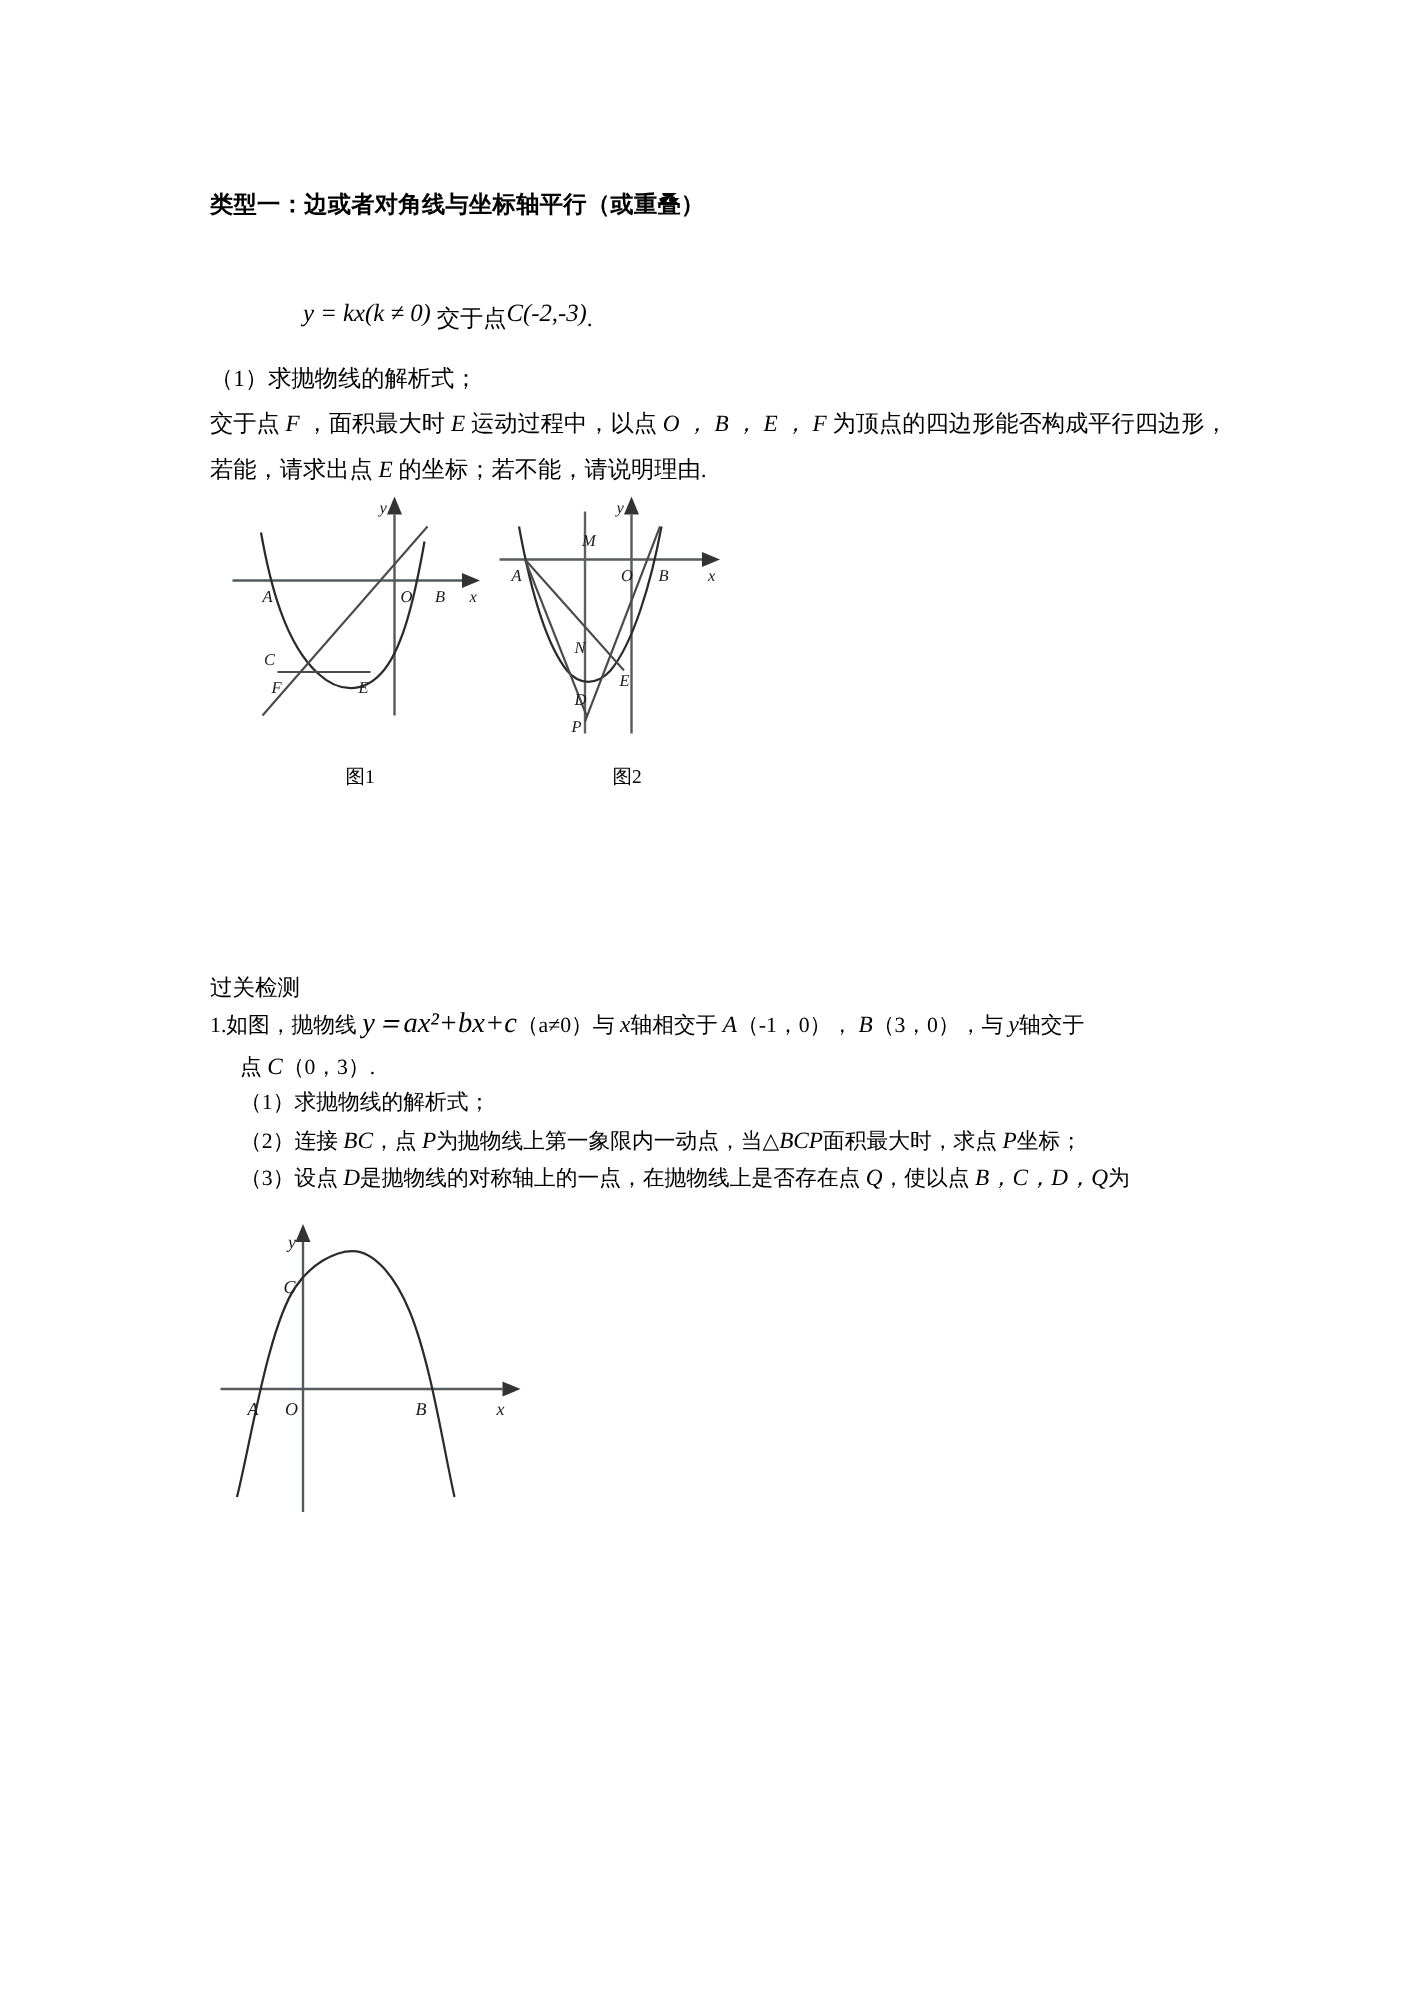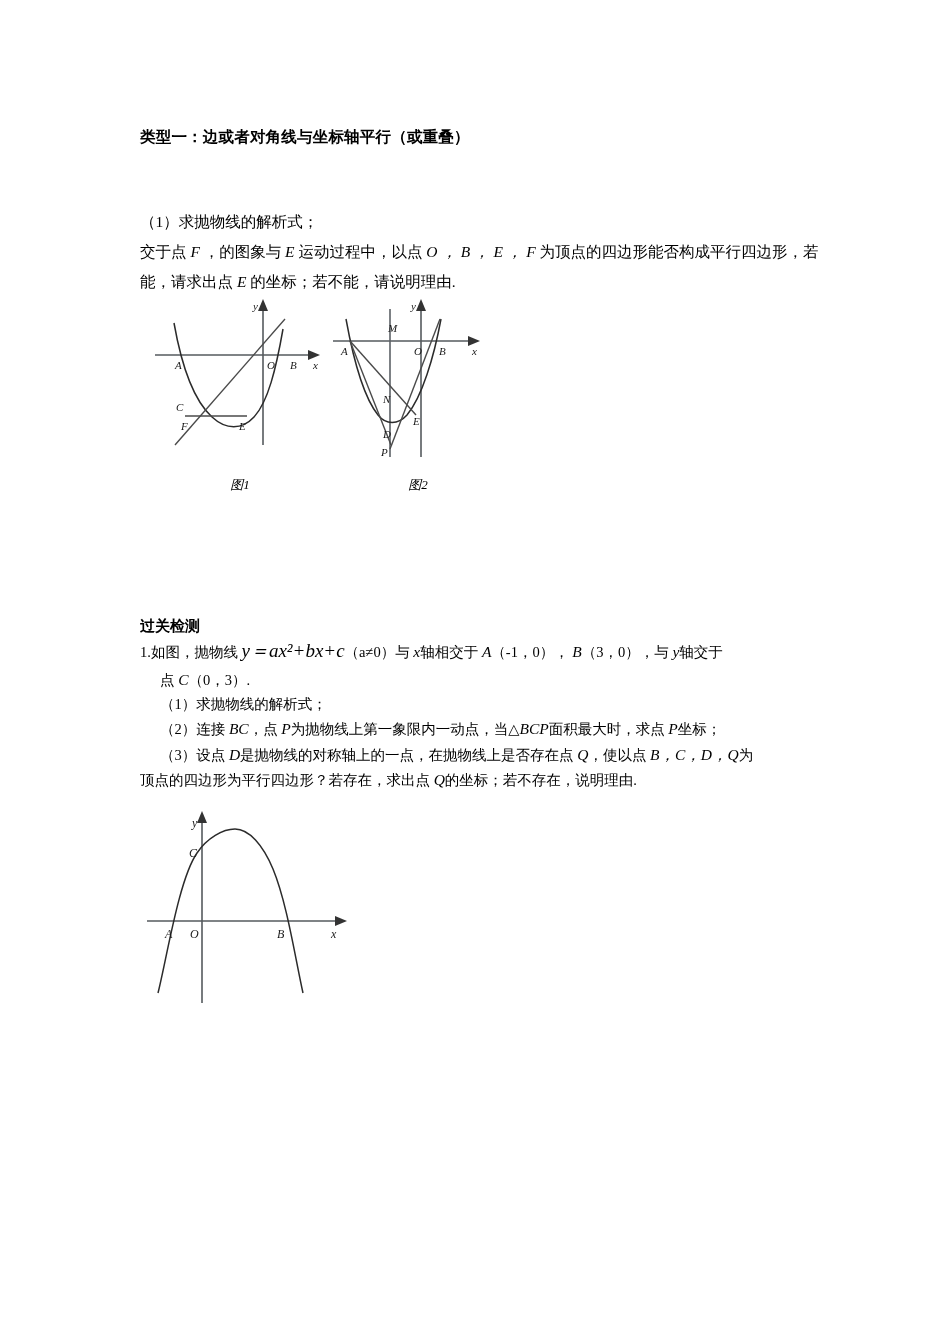--- a/index.html
+++ b/index.html
@@ -77,21 +77,21 @@
     line-height: 1.9;
   }
 
   .q-line {
     font-size: 15.5px;
     line-height: 1.95;
   }
 
   
   .chk-head {
-    font-weight: bold;
+    font-weight: normal;
     font-size: 15px;
   }
   .chk-para {
     font-size: 14.5px;
     line-height: 1.62;
     font-family: "Liberation Serif", "DejaVu Serif", serif;
   }
   .chk-indent {
     padding-left: 20px;
   }
@@ -102,21 +102,20 @@
     height: 205px;
   }
   .fig {
     position: absolute;
     top: 0;
   }
   .figcap {
     text-align: center;
     font-size: 13px;
     font-family: "Liberation Serif", "DejaVu Serif", serif;
-    font-style: italic;
   }
   .fig1 { left: 10px; }
   .fig2 { left: 188px; }
   .fig3 { left: 5px; }
 
   svg text {
     font-family: "Liberation Serif", "DejaVu Serif", serif;
     font-style: italic;
     fill: #1a1a1a;
   }
@@ -132,28 +131,31 @@
 <div class="page">
   <div class="content">
 
     <div class="section-head">类型一：边或者对角线与坐标轴平行（或重叠）</div>
 
     <div class="spacer-lg"></div>
 
 
     <div class="spacer-sm"></div>
 
+    <div class="ex-line2">
+      <span class="eq">y = kx(k ≠ 0)</span>&nbsp;<span class="lower">交于点</span><span class="eq">C(-2,-3)</span><span class="lower">.</span>
+    </div>
 
     <div class="spacer-md"></div>
 
     <div class="q-line">（1）求抛物线的解析式；</div>
 
 
     <div class="q-line">
-      <span>交于点</span>&nbsp;<span class="mi">F</span>&nbsp;<span>，的图象与</span>&nbsp;<span class="mi">E</span>&nbsp;<span>运动过程中，以点</span>&nbsp;<span class="mi">O ， B ， E ， F</span>&nbsp;<span>为顶点的四边形能否构成平行四边形，若能，请求出点</span>&nbsp;<span class="mi">E</span>&nbsp;<span>的坐标；若不能，请说明理由.</span>
+      <span>交于点</span>&nbsp;<span class="mi">F</span>&nbsp;<span>，面积最大时</span>&nbsp;<span class="mi">E</span>&nbsp;<span>运动过程中，以点</span>&nbsp;<span class="mi">O ， B ， E ， F</span>&nbsp;<span>为顶点的四边形能否构成平行四边形，若能，请求出点</span>&nbsp;<span class="mi">E</span>&nbsp;<span>的坐标；若不能，请说明理由.</span>
     </div>
 
     <div class="figrow">
 
       <div class="fig fig1">
         <svg width="180" height="175" viewBox="0 0 180 175">
 
           <line class="axis" x1="5" y1="58" x2="158" y2="58"></line>
           <polygon class="arrow" points="158,53 170,58 158,63"></polygon>
 
@@ -237,24 +239,20 @@
       <span class="mi">P</span><span>为抛物线上第一象限内一动点，当△</span><span class="mi">BCP</span><span>面积最大时，求点</span>
       <span class="mi">P</span><span>坐标；</span>
     </div>
 
     <div class="chk-para chk-indent">
       <span>（3）设点</span>
       <span class="mi">D</span><span>是抛物线的对称轴上的一点，在抛物线上是否存在点</span>
       <span class="mi">Q</span><span>，使以点</span>
       <span class="mi">B，C，D，Q</span><span>为</span>
     </div>
-    <div class="chk-para">
-      <span>顶点的四边形为平行四边形？若存在，求出点</span>
-      <span class="mi">Q</span><span>的坐标；若不存在，说明理由.</span>
-    </div>
 
     <div style="position:relative; height:220px; margin-top:14px;">
       <div class="fig fig3">
         <svg width="230" height="215" viewBox="0 0 230 215">
 
           <line class="axis" x1="2" y1="114" x2="190" y2="114"></line>
           <polygon class="arrow" points="190,109 202,114 190,119"></polygon>
 
           <line class="axis" x1="57" y1="196" x2="57" y2="16"></line>
           <polygon class="arrow" points="52,16 57,4 62,16"></polygon>

